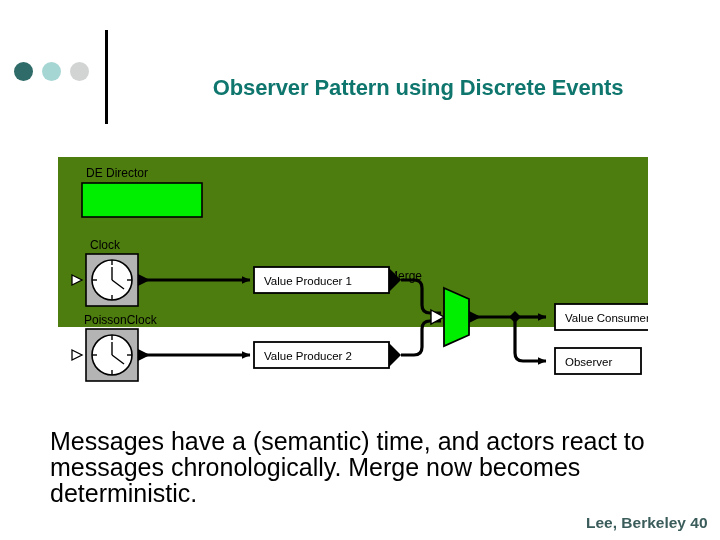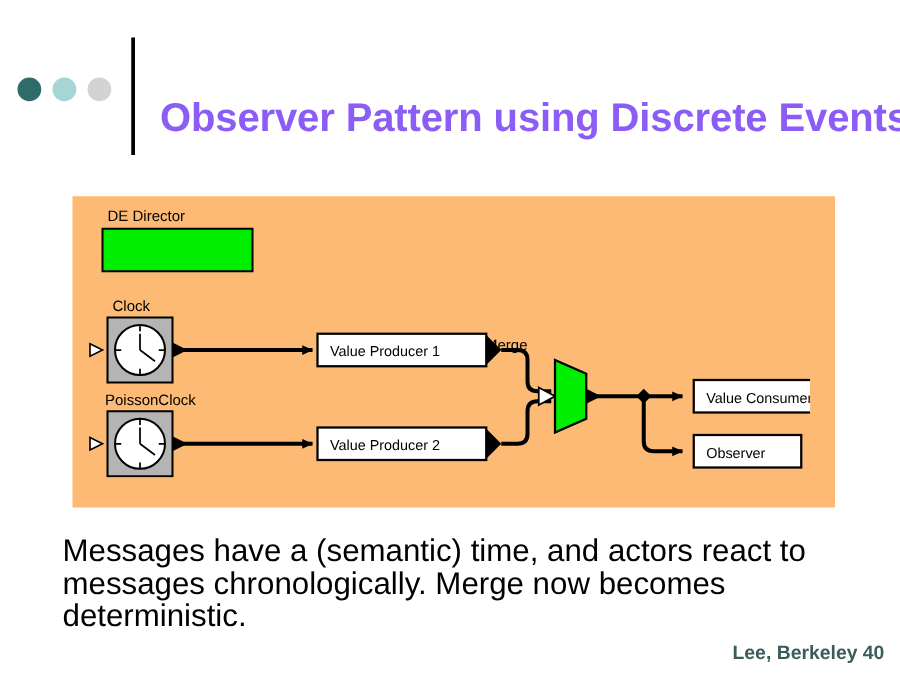--- a/index.html
+++ b/index.html
@@ -46,37 +46,36 @@
     top: 30px;
     width: 3px;
     height: 94px;
     background: #000000;
   }
   #page-title {
     position: absolute;
     left: 128px;
     top: 56px;
     width: 580px;
-    font-size: 32px;
+    font-size: 22px;
     line-height: 34px;
-    color: #8b5cf6;
+    color: #0f766e;
     white-space: nowrap;
     letter-spacing: -0.1px;
     text-align: center;
   }
 
   
   #diagram-panel {
     position: absolute;
     left: 58px;
     top: 157px;
     width: 590px;
-    height: 249px;
-    background: #fdba74;
-    padding-left: 20px;
+    height: 170px;
+    background: #4d7c0f;
   }
   #diagram-svg {
     position: absolute;
     left: 0;
     top: 0;
     width: 590px;
     height: 225px;
     display: block;
   }
   .blk-label {

